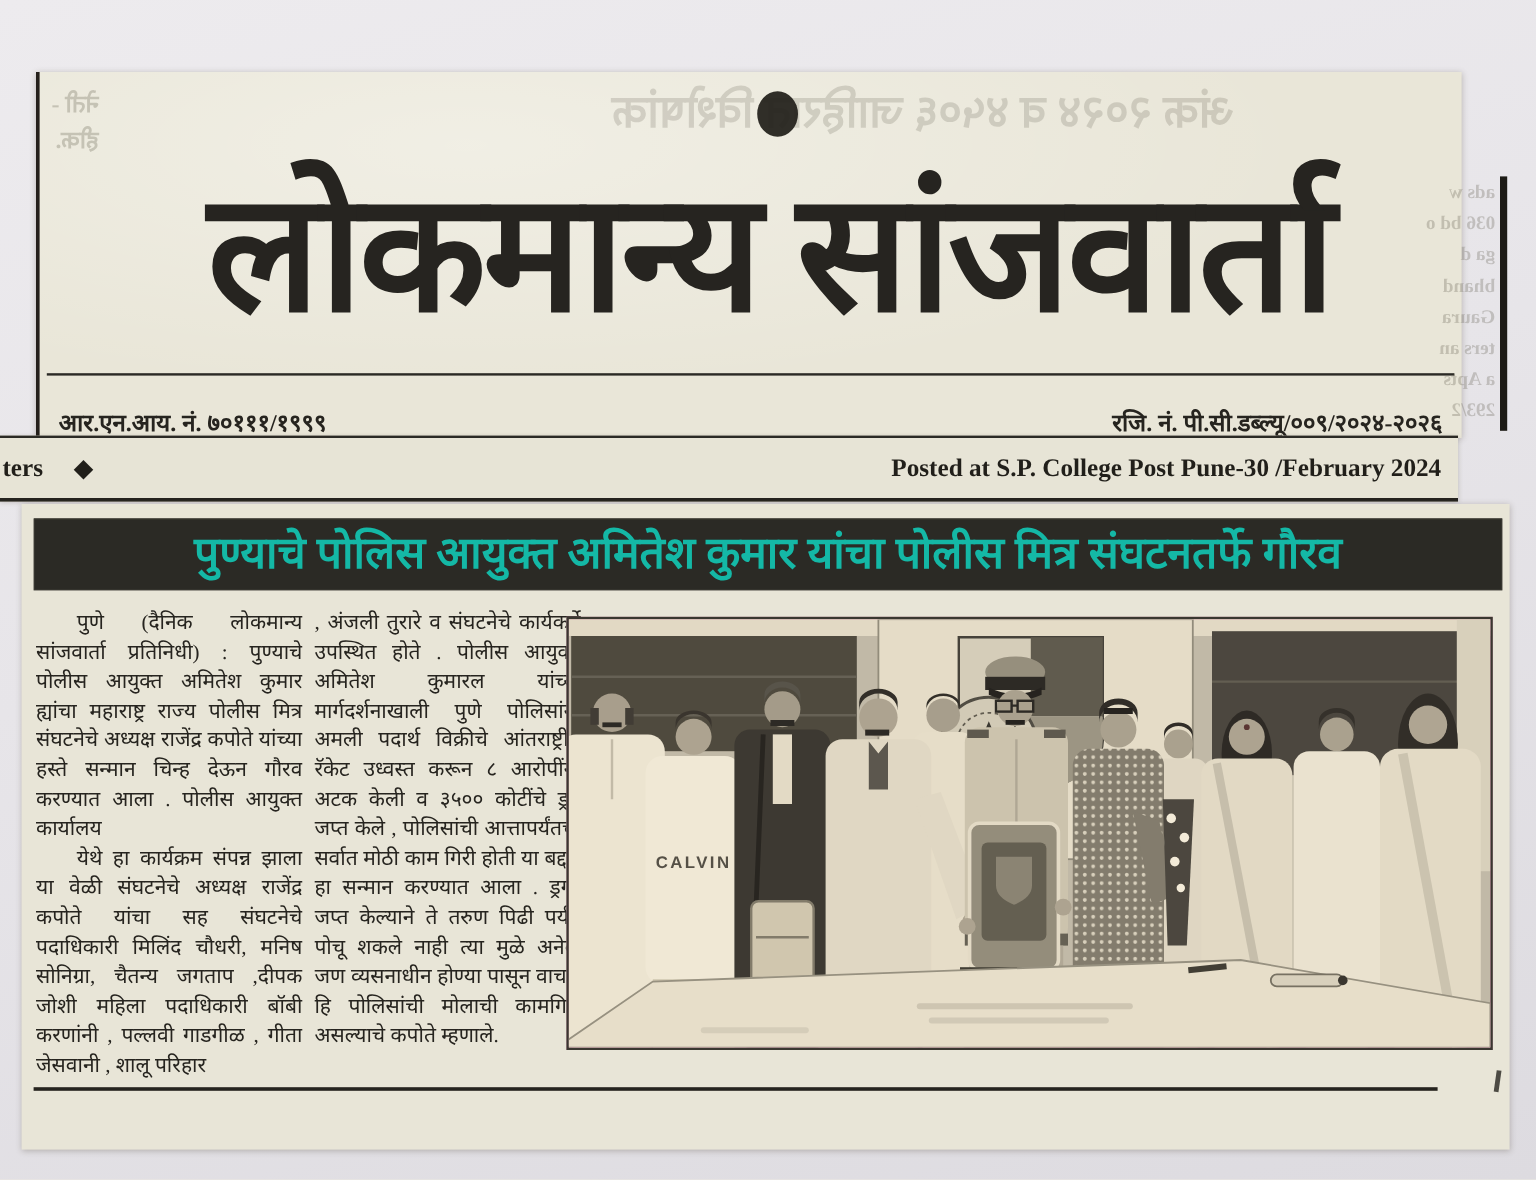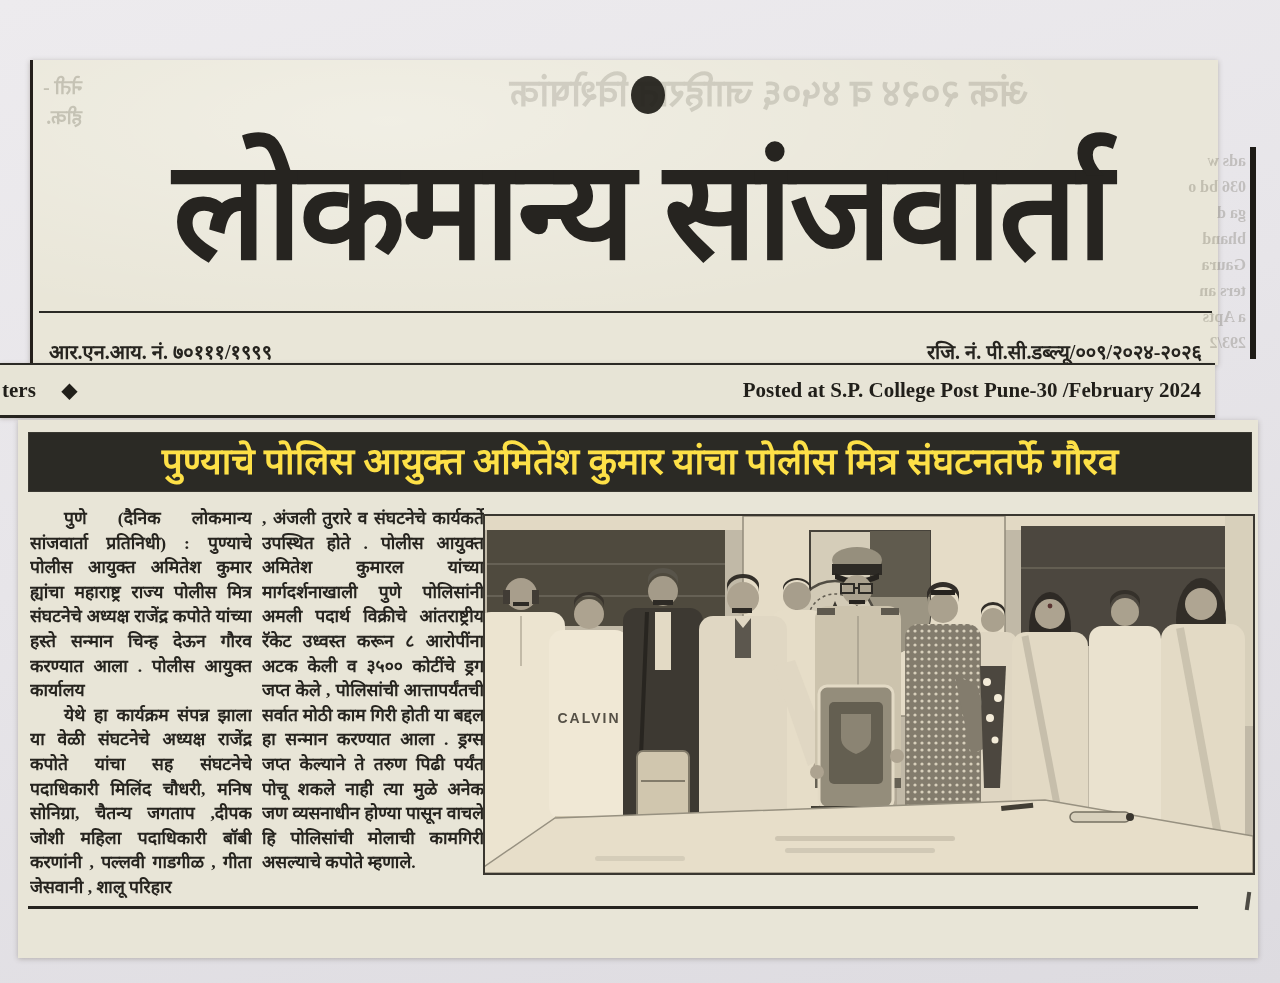--- a/index.html
+++ b/index.html
@@ -56,36 +56,36 @@
   
   .ghost-right{
     position:absolute;left:1128px;top:148px;width:118px;height:220px;
     text-align:left;font-family:"Liberation Serif",serif;font-weight:bold;
     font-size:16px;line-height:26px;opacity:.28;color:#5f5b4d;overflow:hidden;
   }
   .right-rule{position:absolute;left:1250px;top:147px;width:6px;height:212px;background:#1d1b16;}
   
   .headline-bar{
     position:absolute;left:10px;top:12px;width:1224px;height:60px;
-    background:#2b2a25;color:#fde047;
+    background:#2b2a25;color:#14b8a6;
     font-family:"Liberation Serif",serif;font-weight:bold;font-size:37px;
     line-height:60px;text-align:center;white-space:nowrap;overflow:hidden;
     box-shadow:inset 0 0 0 1px #3a3932;
   }
   .col{
     position:absolute;top:86px;height:400px;overflow:hidden;
     font-family:"Liberation Serif",serif;font-size:17.5px;line-height:24.6px;
-    color:#26241f;text-align:justify;font-weight:700;
+    color:#26241f;text-align:justify;font-weight:400;
   }
   .col p{margin:0;}
   .col p.indent{text-indent:34px;}
   .col1{left:12px;width:222px;}
   .col2{left:244px;width:222px;}
   .photo-frame{
-    position:absolute;left:465px;top:94px;width:768px;height:357px;
+    position:absolute;left:454px;top:94px;width:768px;height:357px;
     border:2px solid #33312b;background:#f9a8d4;overflow:hidden;
     filter:sepia(.18) contrast(.95) brightness(1.01);
   }
   .photo-frame svg{display:block;}
   .bottom-rule{position:absolute;left:10px;top:486px;width:1170px;height:3px;background:#26241f;}
   .corner-tick{position:absolute;left:1228px;top:472px;width:4px;height:18px;background:#26241f;transform:rotate(8deg);opacity:.8;}
 </style>
 </head>
 <body>
 

